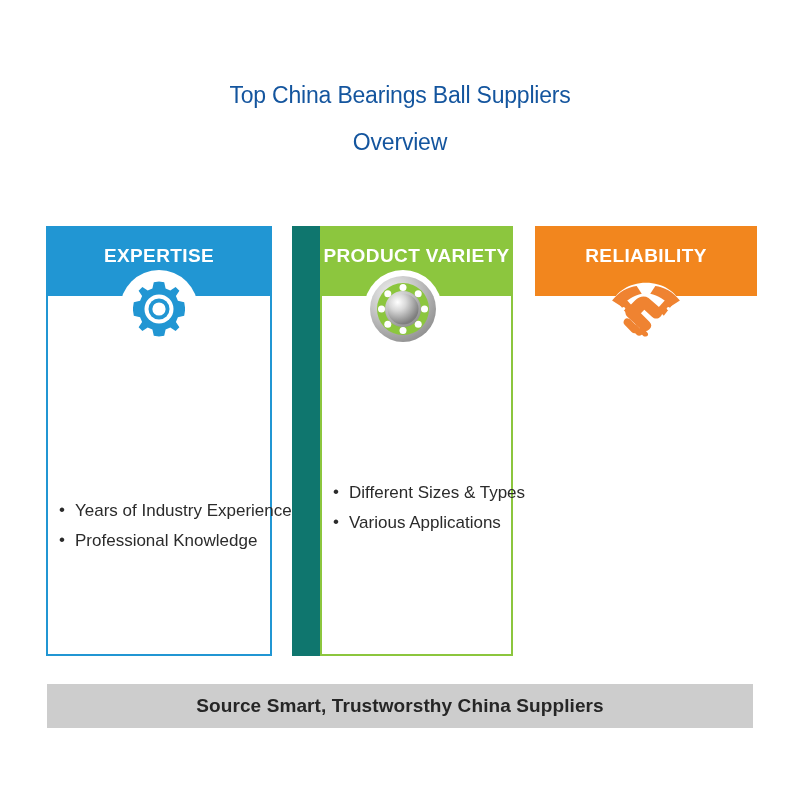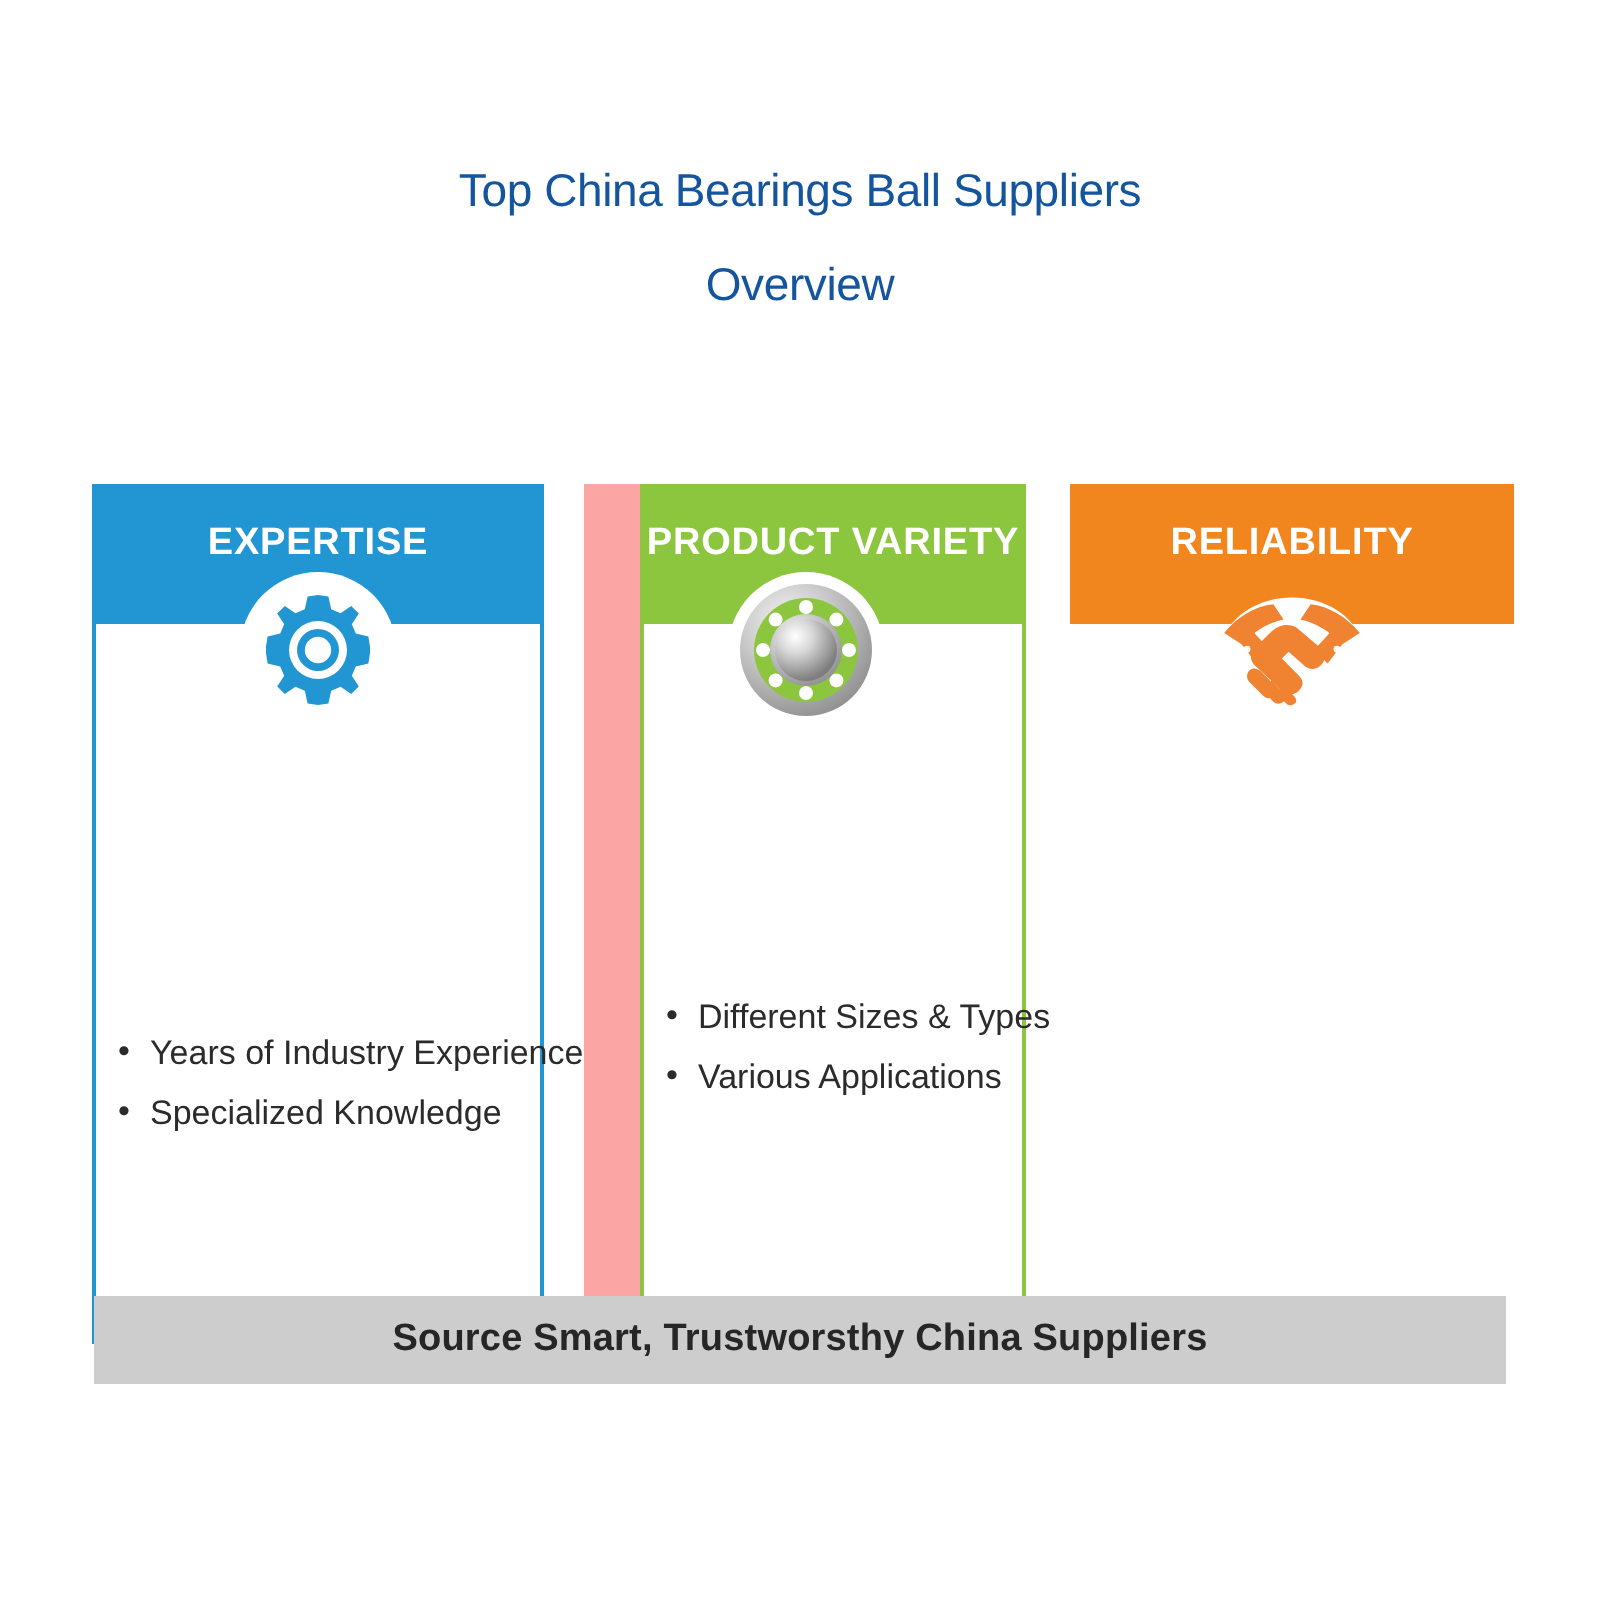--- a/index.html
+++ b/index.html
@@ -34,22 +34,22 @@
   
   #cards {
     position: absolute;
     left: 0;
     top: 226px;
     width: 800px;
     height: 432px;
   }
   .card {
     position: absolute;
-    top: 16px;
-    background: #fca5a5;
+    top: 0;
+    background: #0f766e;
     box-sizing: border-box;
   }
   .card-header {
     position: relative;
     height: 70px;
     box-sizing: border-box;
     display: flex;
     align-items: flex-start;
     justify-content: center;
     padding-top: 19px;
@@ -137,21 +137,21 @@
   .bullet-list li.wrap { white-space: normal; }
 
   #list-expertise       { position: absolute; left: 8px;  top: 200px; width: 270px; }
   #list-product-variety { position: absolute; left: 8px;  top: 182px; width: 215px; }
   #list-reliability     { position: absolute; left: 14px; top: 202px; width: 210px; }
 
   
   #footer-banner {
     position: absolute;
     left: 47px;
-    top: 648px;
+    top: 684px;
     width: 706px;
     height: 44px;
     background: #cdcdcd;
     display: flex;
     align-items: center;
     justify-content: center;
   }
   #footer-banner .footer-text {
     font-size: 19px;
     font-weight: bold;
@@ -170,21 +170,21 @@
 <div id="cards">
 
   <div class="card" id="card-expertise">
     <div class="card-header">
       <span class="card-header-label">EXPERTISE</span>
     </div>
     <div class="card-body">
       <div class="card-body-inner">
         <ul class="bullet-list" id="list-expertise">
           <li>Years of Industry Experience</li>
-          <li>Specialized Knowledge</li>
+          <li>Professional Knowledge</li>
         </ul>
       </div>
     </div>
     <div class="icon-badge with-disc">
       <svg width="60" height="60" viewBox="0 0 60 60" aria-hidden="true">
         <g fill="#2196d3">
           <path d="M30 2.5 L35.2 3.3 L36.6 9.6 L41.3 11.6 L46.6 8.0 L50.4 11.8 L46.9 17.1 L48.9 21.8 L55.2 23.2 L56 28.4 L56 31.6 L55.2 36.8 L48.9 38.2 L46.9 42.9 L50.4 48.2 L46.6 52 L41.3 48.4 L36.6 50.4 L35.2 56.7 L30 57.5 L24.8 56.7 L23.4 50.4 L18.7 48.4 L13.4 52 L9.6 48.2 L13.1 42.9 L11.1 38.2 L4.8 36.8 L4 31.6 L4 28.4 L4.8 23.2 L11.1 21.8 L13.1 17.1 L9.6 11.8 L13.4 8.0 L18.7 11.6 L23.4 9.6 L24.8 3.3 Z"></path>
         </g>
         <circle cx="30" cy="30" r="14.5" fill="#ffffff"></circle>
         <circle cx="30" cy="30" r="10.5" fill="#2196d3"></circle>

